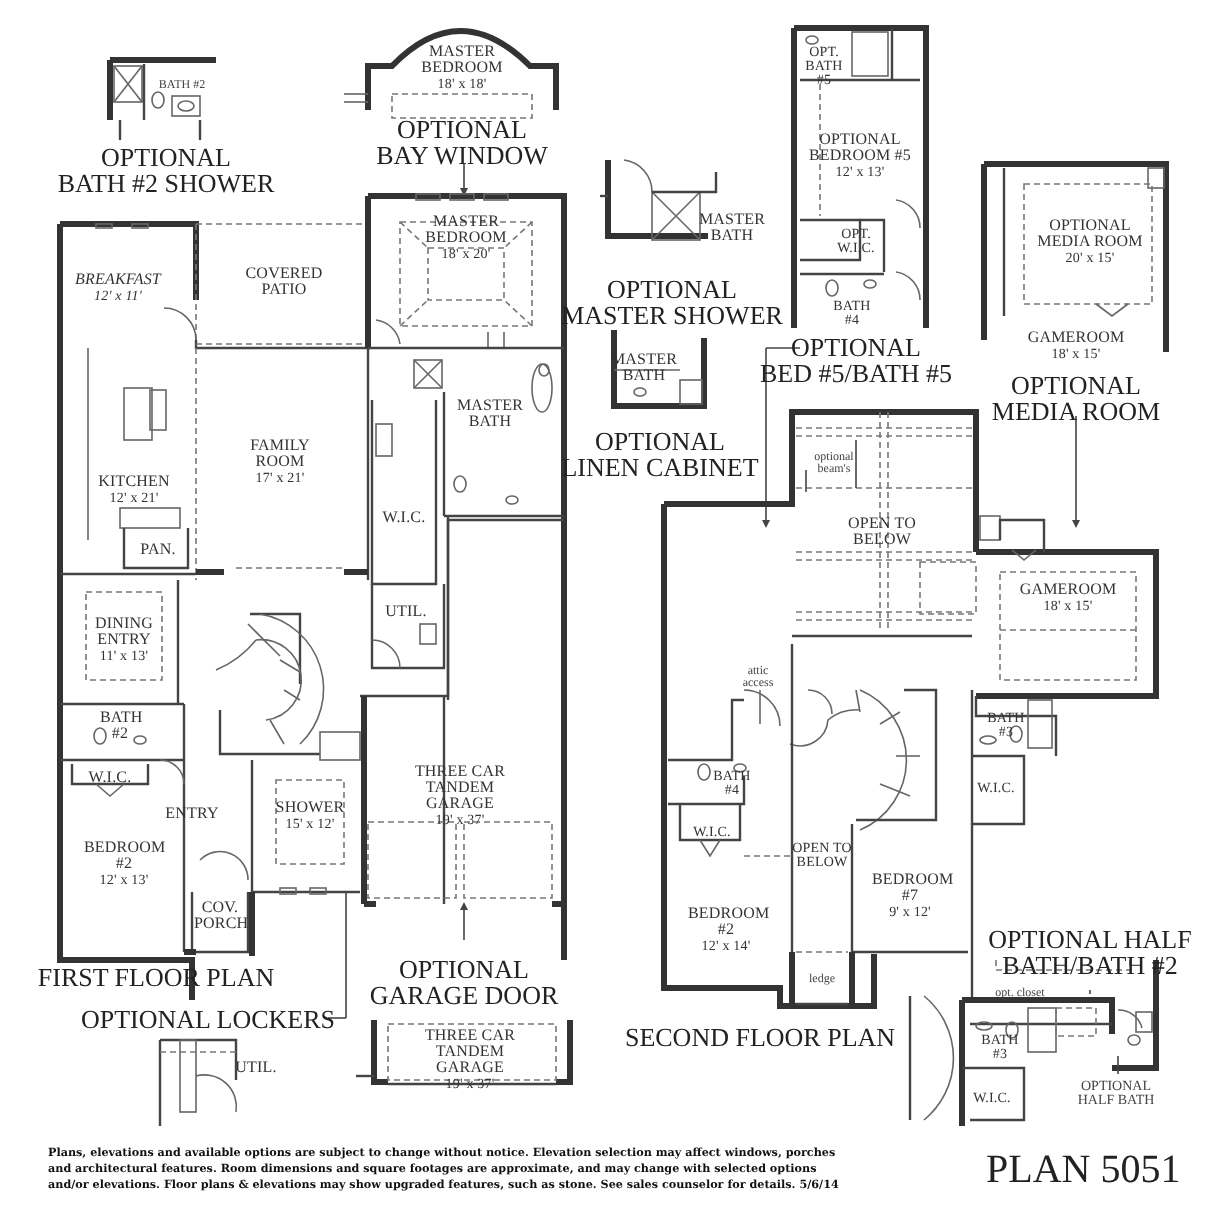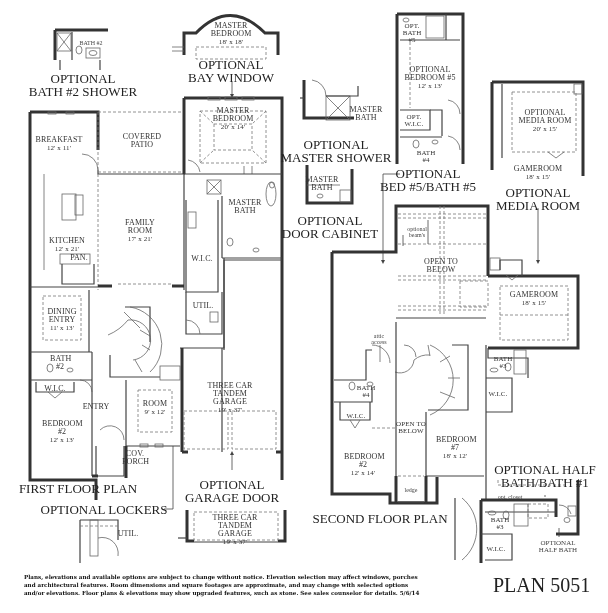--- a/index.html
+++ b/index.html
@@ -295,61 +295,61 @@
 
 <div class="lbl room" style="left:231px;top:22px;">
   <div style="width:52px;white-space:normal;">MASTER BEDROOM</div>
   <span class="dim">18' x 18'</span>
 </div>
 <div class="lbl title" style="left:231px;top:58px;">
   <div>OPTIONAL</div>
   <div>BAY WINDOW</div>
 </div>
 
-<div class="lbl room" style="left:59px;top:136px;">
+<div class="lbl room" style="left:59px;top:136px;font-style:italic;">
   <div>BREAKFAST</div>
   <span class="dim">12' x 11'</span>
 </div>
 <div class="lbl room" style="left:142px;top:133px;width:40px;white-space:normal;">COVERED PATIO</div>
 <div class="lbl room" style="left:233px;top:107px;width:44px;white-space:normal;">
   <div>MASTER BEDROOM</div>
-  <span class="dim">20' x 14'</span>
+  <span class="dim">18' x 20'</span>
 </div>
 <div class="lbl room" style="left:245px;top:199px;width:36px;white-space:normal;">MASTER BATH</div>
 <div class="lbl room" style="left:140px;top:219px;width:40px;white-space:normal;">
   <div>FAMILY ROOM</div>
   <span class="dim">17' x 21'</span>
 </div>
 <div class="lbl room" style="left:67px;top:237px;">
   <div>KITCHEN</div>
   <span class="dim">12' x 21'</span>
 </div>
-<div class="lbl room" style="left:79px;top:254px;">PAN.</div>
+<div class="lbl room" style="left:79px;top:271px;">PAN.</div>
 <div class="lbl room" style="left:202px;top:255px;">W.I.C.</div>
 <div class="lbl room" style="left:203px;top:302px;">UTIL.</div>
 <div class="lbl room" style="left:62px;top:308px;width:32px;white-space:normal;">
   <div>DINING ENTRY</div>
   <span class="dim">11' x 13'</span>
 </div>
 <div class="lbl room" style="left:60px;top:355px;width:20px;white-space:normal;">BATH #2</div>
 <div class="lbl room" style="left:55px;top:385px;">W.I.C.</div>
 <div class="lbl room" style="left:96px;top:403px;">ENTRY</div>
 <div class="lbl room" style="left:155px;top:400px;">
-  <div>ROOM</div>
-  <span class="dim">9' x 12'</span>
+  <div>SHOWER</div>
+  <span class="dim">15' x 12'</span>
 </div>
 <div class="lbl room" style="left:230px;top:382px;width:68px;white-space:normal;">
   <div>THREE CAR TANDEM GARAGE</div>
   <span class="dim">19' x 37'</span>
 </div>
 <div class="lbl room" style="left:62px;top:420px;width:40px;white-space:normal;">
   <div>BEDROOM #2</div>
   <span class="dim">12' x 13'</span>
 </div>
-<div class="lbl room" style="left:110px;top:450px;width:26px;white-space:normal;margin-left:25px;">COV. PORCH</div>
+<div class="lbl room" style="left:110px;top:450px;width:26px;white-space:normal;">COV. PORCH</div>
 
 <div class="lbl title" style="left:78px;top:482px;">FIRST FLOOR PLAN</div>
 <div class="lbl title" style="left:104px;top:503px;">OPTIONAL LOCKERS</div>
 <div class="lbl room" style="left:128px;top:530px;">UTIL.</div>
 
 <div class="lbl title" style="left:232px;top:478px;">
   <div>OPTIONAL</div>
   <div>GARAGE DOOR</div>
 </div>
 <div class="lbl room" style="left:235px;top:514px;width:64px;white-space:normal;">
@@ -358,29 +358,29 @@
 </div>
 
 <div class="lbl room" style="left:366px;top:106px;width:34px;white-space:normal;">MASTER BATH</div>
 <div class="lbl title" style="left:336px;top:138px;">
   <div>OPTIONAL</div>
   <div>MASTER SHOWER</div>
 </div>
 <div class="lbl room" style="left:322px;top:176px;width:34px;white-space:normal;">MASTER BATH</div>
 <div class="lbl title" style="left:330px;top:214px;">
   <div>OPTIONAL</div>
-  <div>DOOR CABINET</div>
+  <div>LINEN CABINET</div>
 </div>
 
 <div class="lbl room" style="left:412px;top:23px;width:24px;white-space:normal;font-size:7px;">OPT. BATH #5</div>
 <div class="lbl room" style="left:430px;top:66px;width:56px;white-space:normal;">
   <div>OPTIONAL BEDROOM #5</div>
   <span class="dim">12' x 13'</span>
 </div>
-<div class="lbl room" style="left:414px;top:114px;width:20px;white-space:normal;font-size:7px;">OPT. W.I.C.</div>
+<div class="lbl room" style="left:428px;top:114px;width:20px;white-space:normal;font-size:7px;">OPT. W.I.C.</div>
 <div class="lbl room" style="left:426px;top:150px;width:20px;white-space:normal;font-size:7px;">BATH #4</div>
 <div class="lbl title" style="left:428px;top:167px;">
   <div>OPTIONAL</div>
   <div>BED #5/BATH #5</div>
 </div>
 
 <div class="lbl room" style="left:545px;top:109px;width:58px;white-space:normal;">
   <div>OPTIONAL MEDIA ROOM</div>
   <span class="dim">20' x 15'</span>
 </div>
@@ -404,28 +404,28 @@
 <div class="lbl room" style="left:503px;top:356px;width:20px;white-space:normal;font-size:7px;">BATH #3</div>
 <div class="lbl room" style="left:356px;top:413px;font-size:7px;">W.I.C.</div>
 <div class="lbl room" style="left:498px;top:391px;font-size:7px;">W.I.C.</div>
 <div class="lbl room" style="left:411px;top:421px;width:30px;white-space:normal;font-size:7px;">OPEN TO BELOW</div>
 <div class="lbl room" style="left:363px;top:453px;width:38px;white-space:normal;">
   <div>BEDROOM #2</div>
   <span class="dim">12' x 14'</span>
 </div>
 <div class="lbl room" style="left:455px;top:436px;width:38px;white-space:normal;">
   <div>BEDROOM #7</div>
-  <span class="dim">18' x 12'</span>
+  <span class="dim">9' x 12'</span>
 </div>
 <div class="lbl tiny" style="left:411px;top:487px;">ledge</div>
 <div class="lbl title" style="left:380px;top:512px;">SECOND FLOOR PLAN</div>
 
 <div class="lbl title" style="left:545px;top:463px;">
   <div>OPTIONAL HALF</div>
-  <div>BATH/BATH #1</div>
+  <div>BATH/BATH #2</div>
 </div>
 <div class="lbl tiny" style="left:510px;top:494px;">opt. closet</div>
 <div class="lbl room" style="left:500px;top:517px;width:20px;white-space:normal;font-size:7px;">BATH #3</div>
 <div class="lbl room" style="left:496px;top:546px;font-size:7px;">W.I.C.</div>
 <div class="lbl tiny" style="left:558px;top:540px;font-size:7px;">
   <div>OPTIONAL</div>
   <div>HALF BATH</div>
 </div>
 
 <div class="disclaimer">Plans, elevations and available options are subject to change without notice. Elevation selection may affect windows, porches and architectural features. Room dimensions and square footages are approximate, and may change with selected options and/or elevations. Floor plans &amp; elevations may show upgraded features, such as stone. See sales counselor for details.  5/6/14</div>

